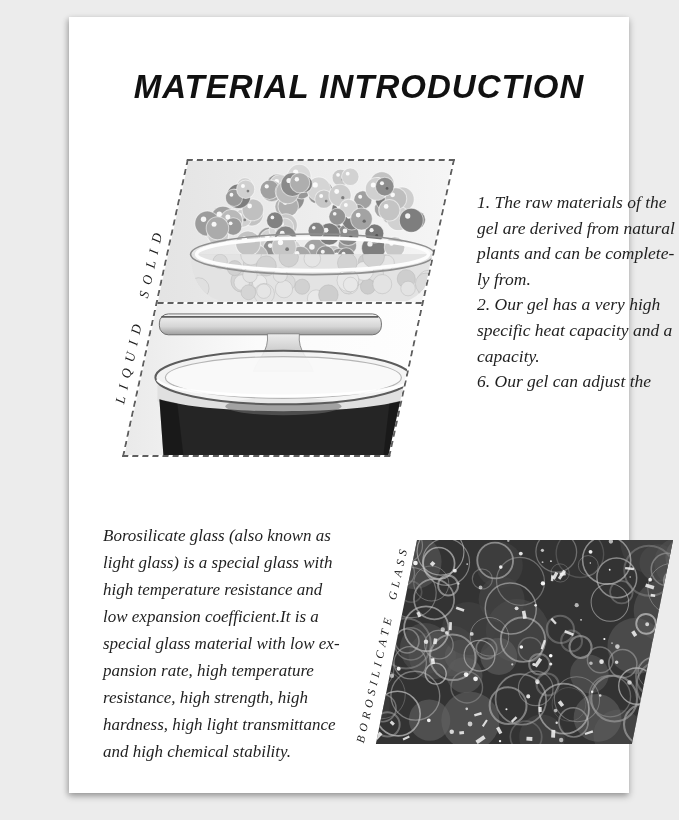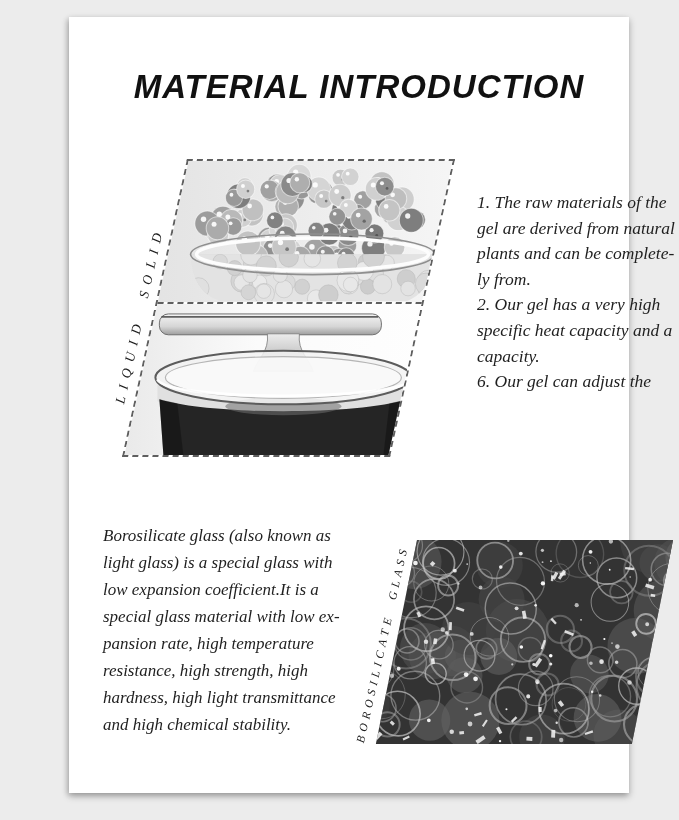--- a/index.html
+++ b/index.html
@@ -596,20 +596,21 @@
         <div class="line">ly from.</div>
         <div class="line">2. Our gel has a very high</div>
         <div class="line">specific heat capacity and a</div>
         <div class="line">capacity.</div>
         <div class="line">6. Our gel can adjust the</div>
       </div>
 
     <div class="textblock tb-boro" style="left:34px;top:505px;">
         <div class="line">Borosilicate glass (also known as</div>
         <div class="line">light glass) is a special glass with</div>
+        <div class="line">high temperature resistance and</div>
         <div class="line">low expansion coefficient.It is a</div>
         <div class="line">special glass material with low ex-</div>
         <div class="line">pansion rate, high temperature</div>
         <div class="line">resistance, high strength, high</div>
         <div class="line">hardness, high light transmittance</div>
         <div class="line">and high chemical stability.</div>
       </div>
 
   </div>
 </div>

